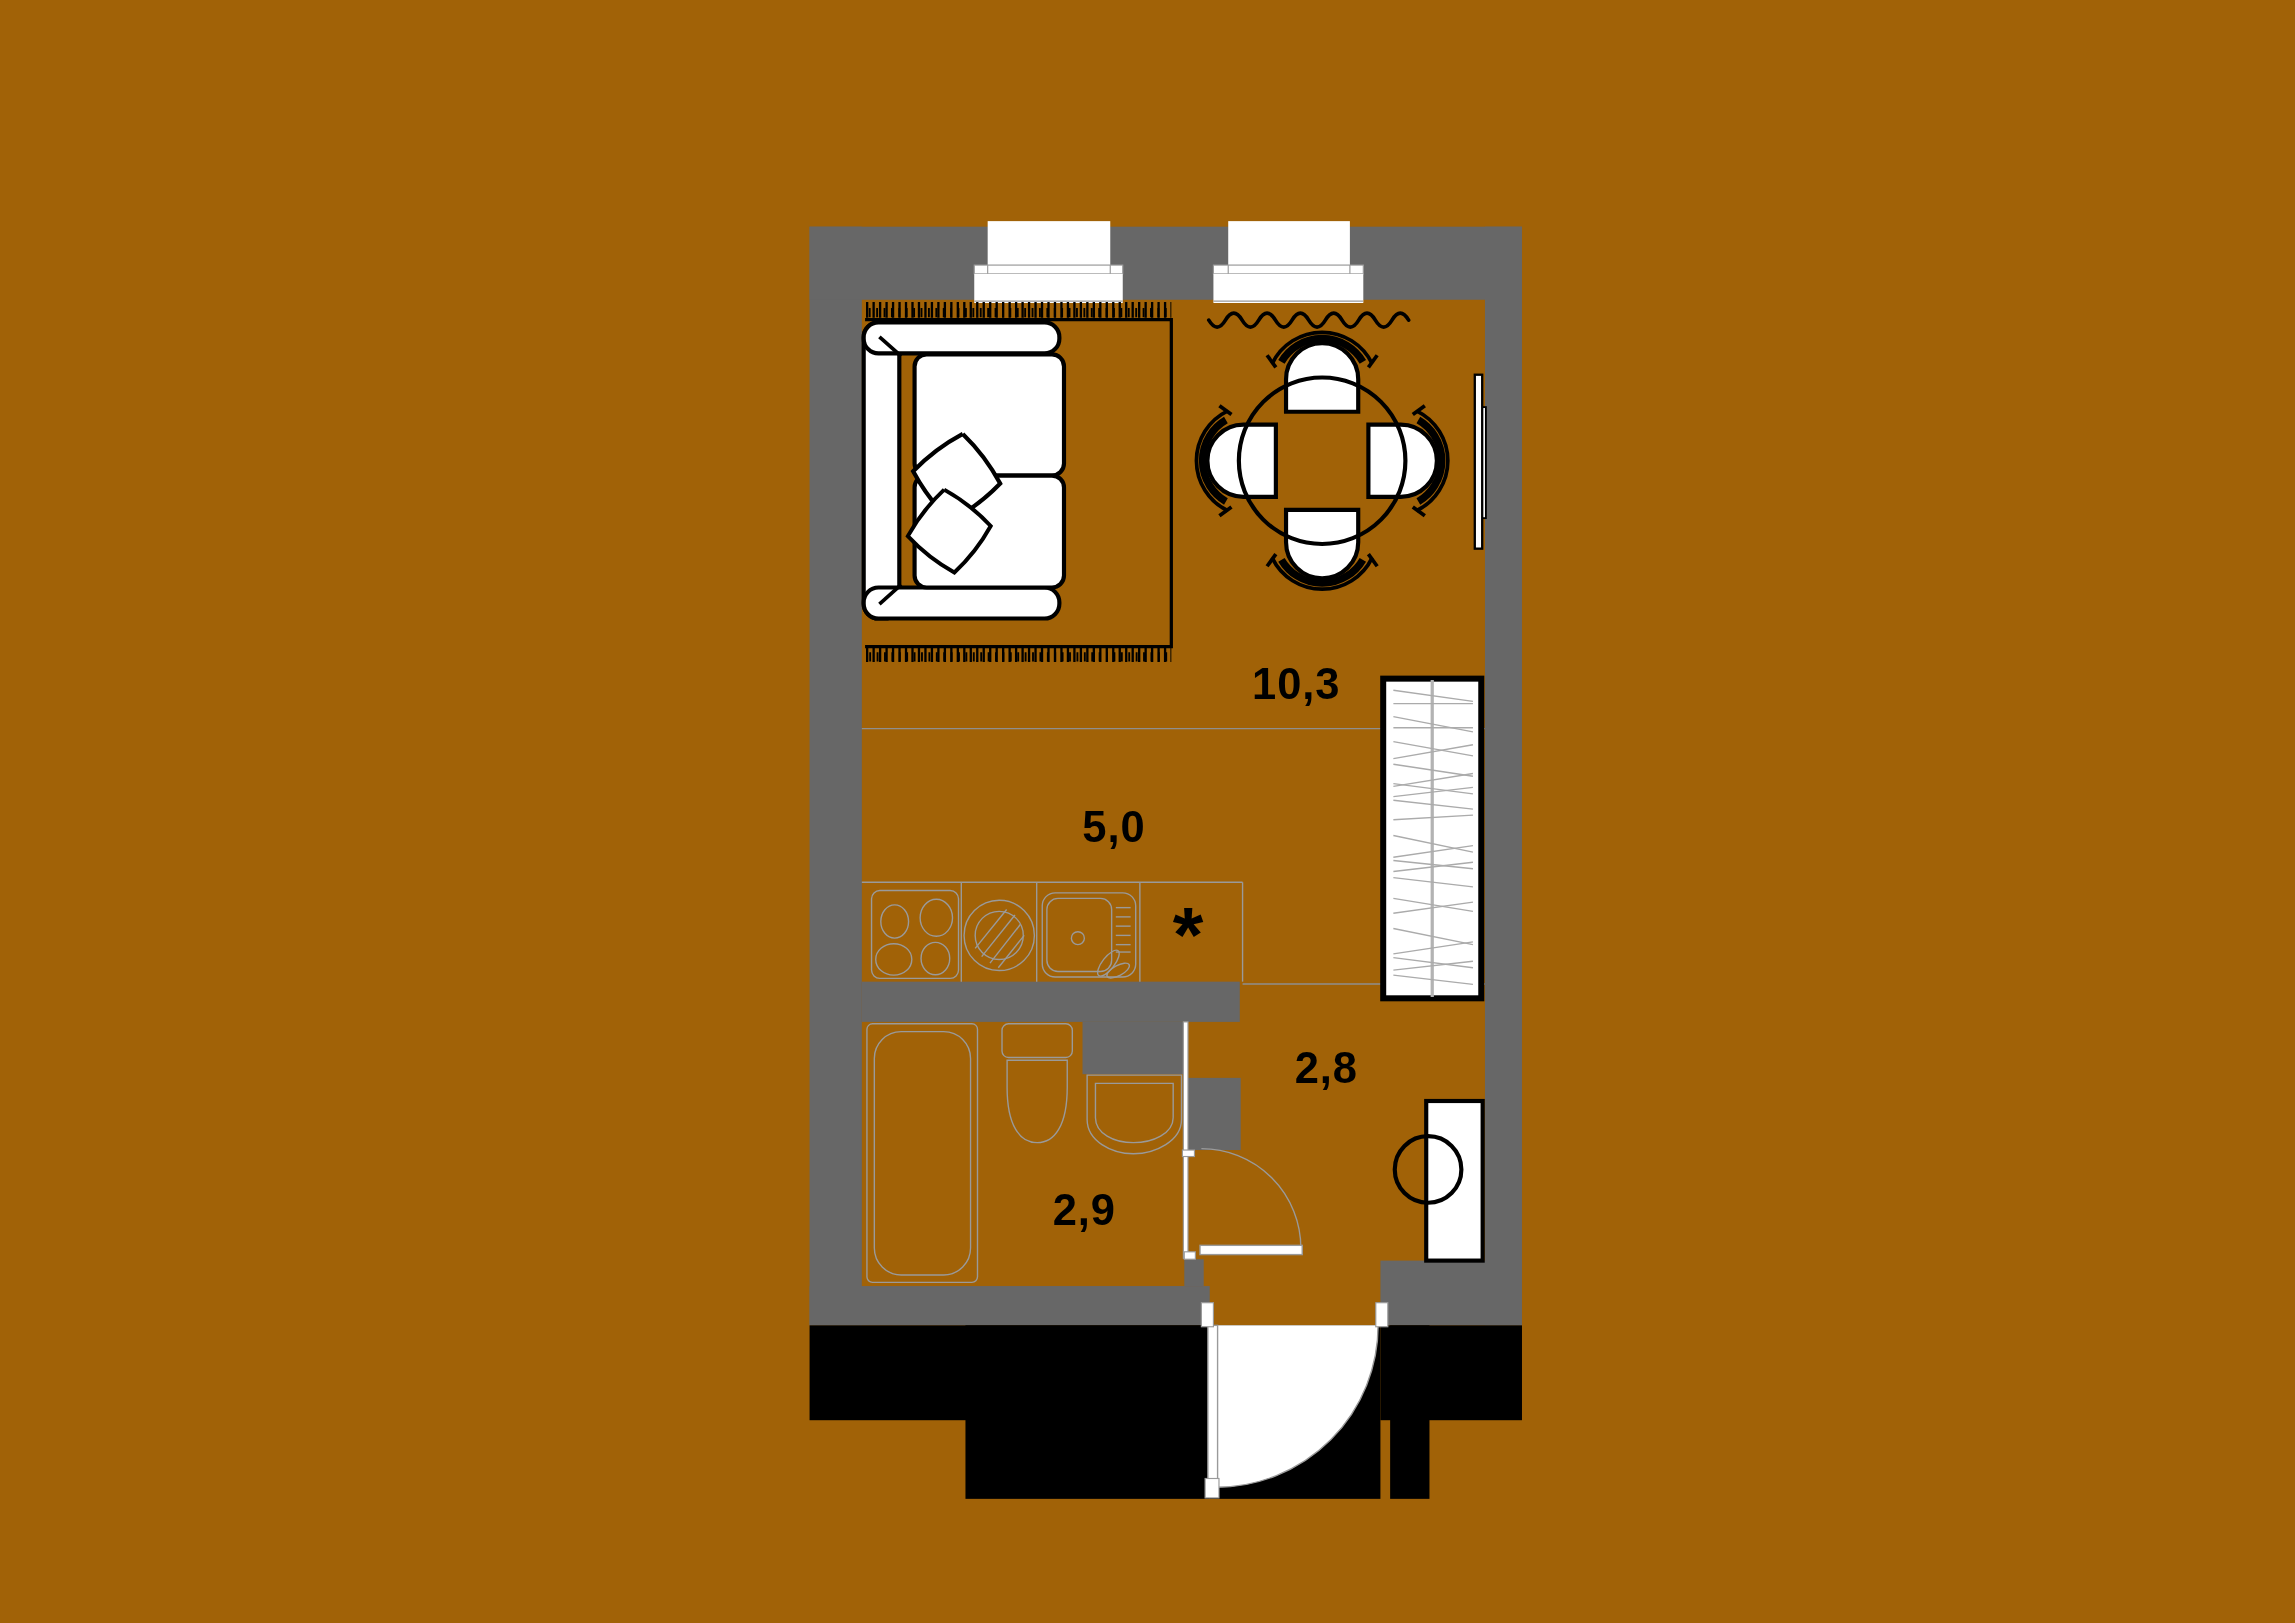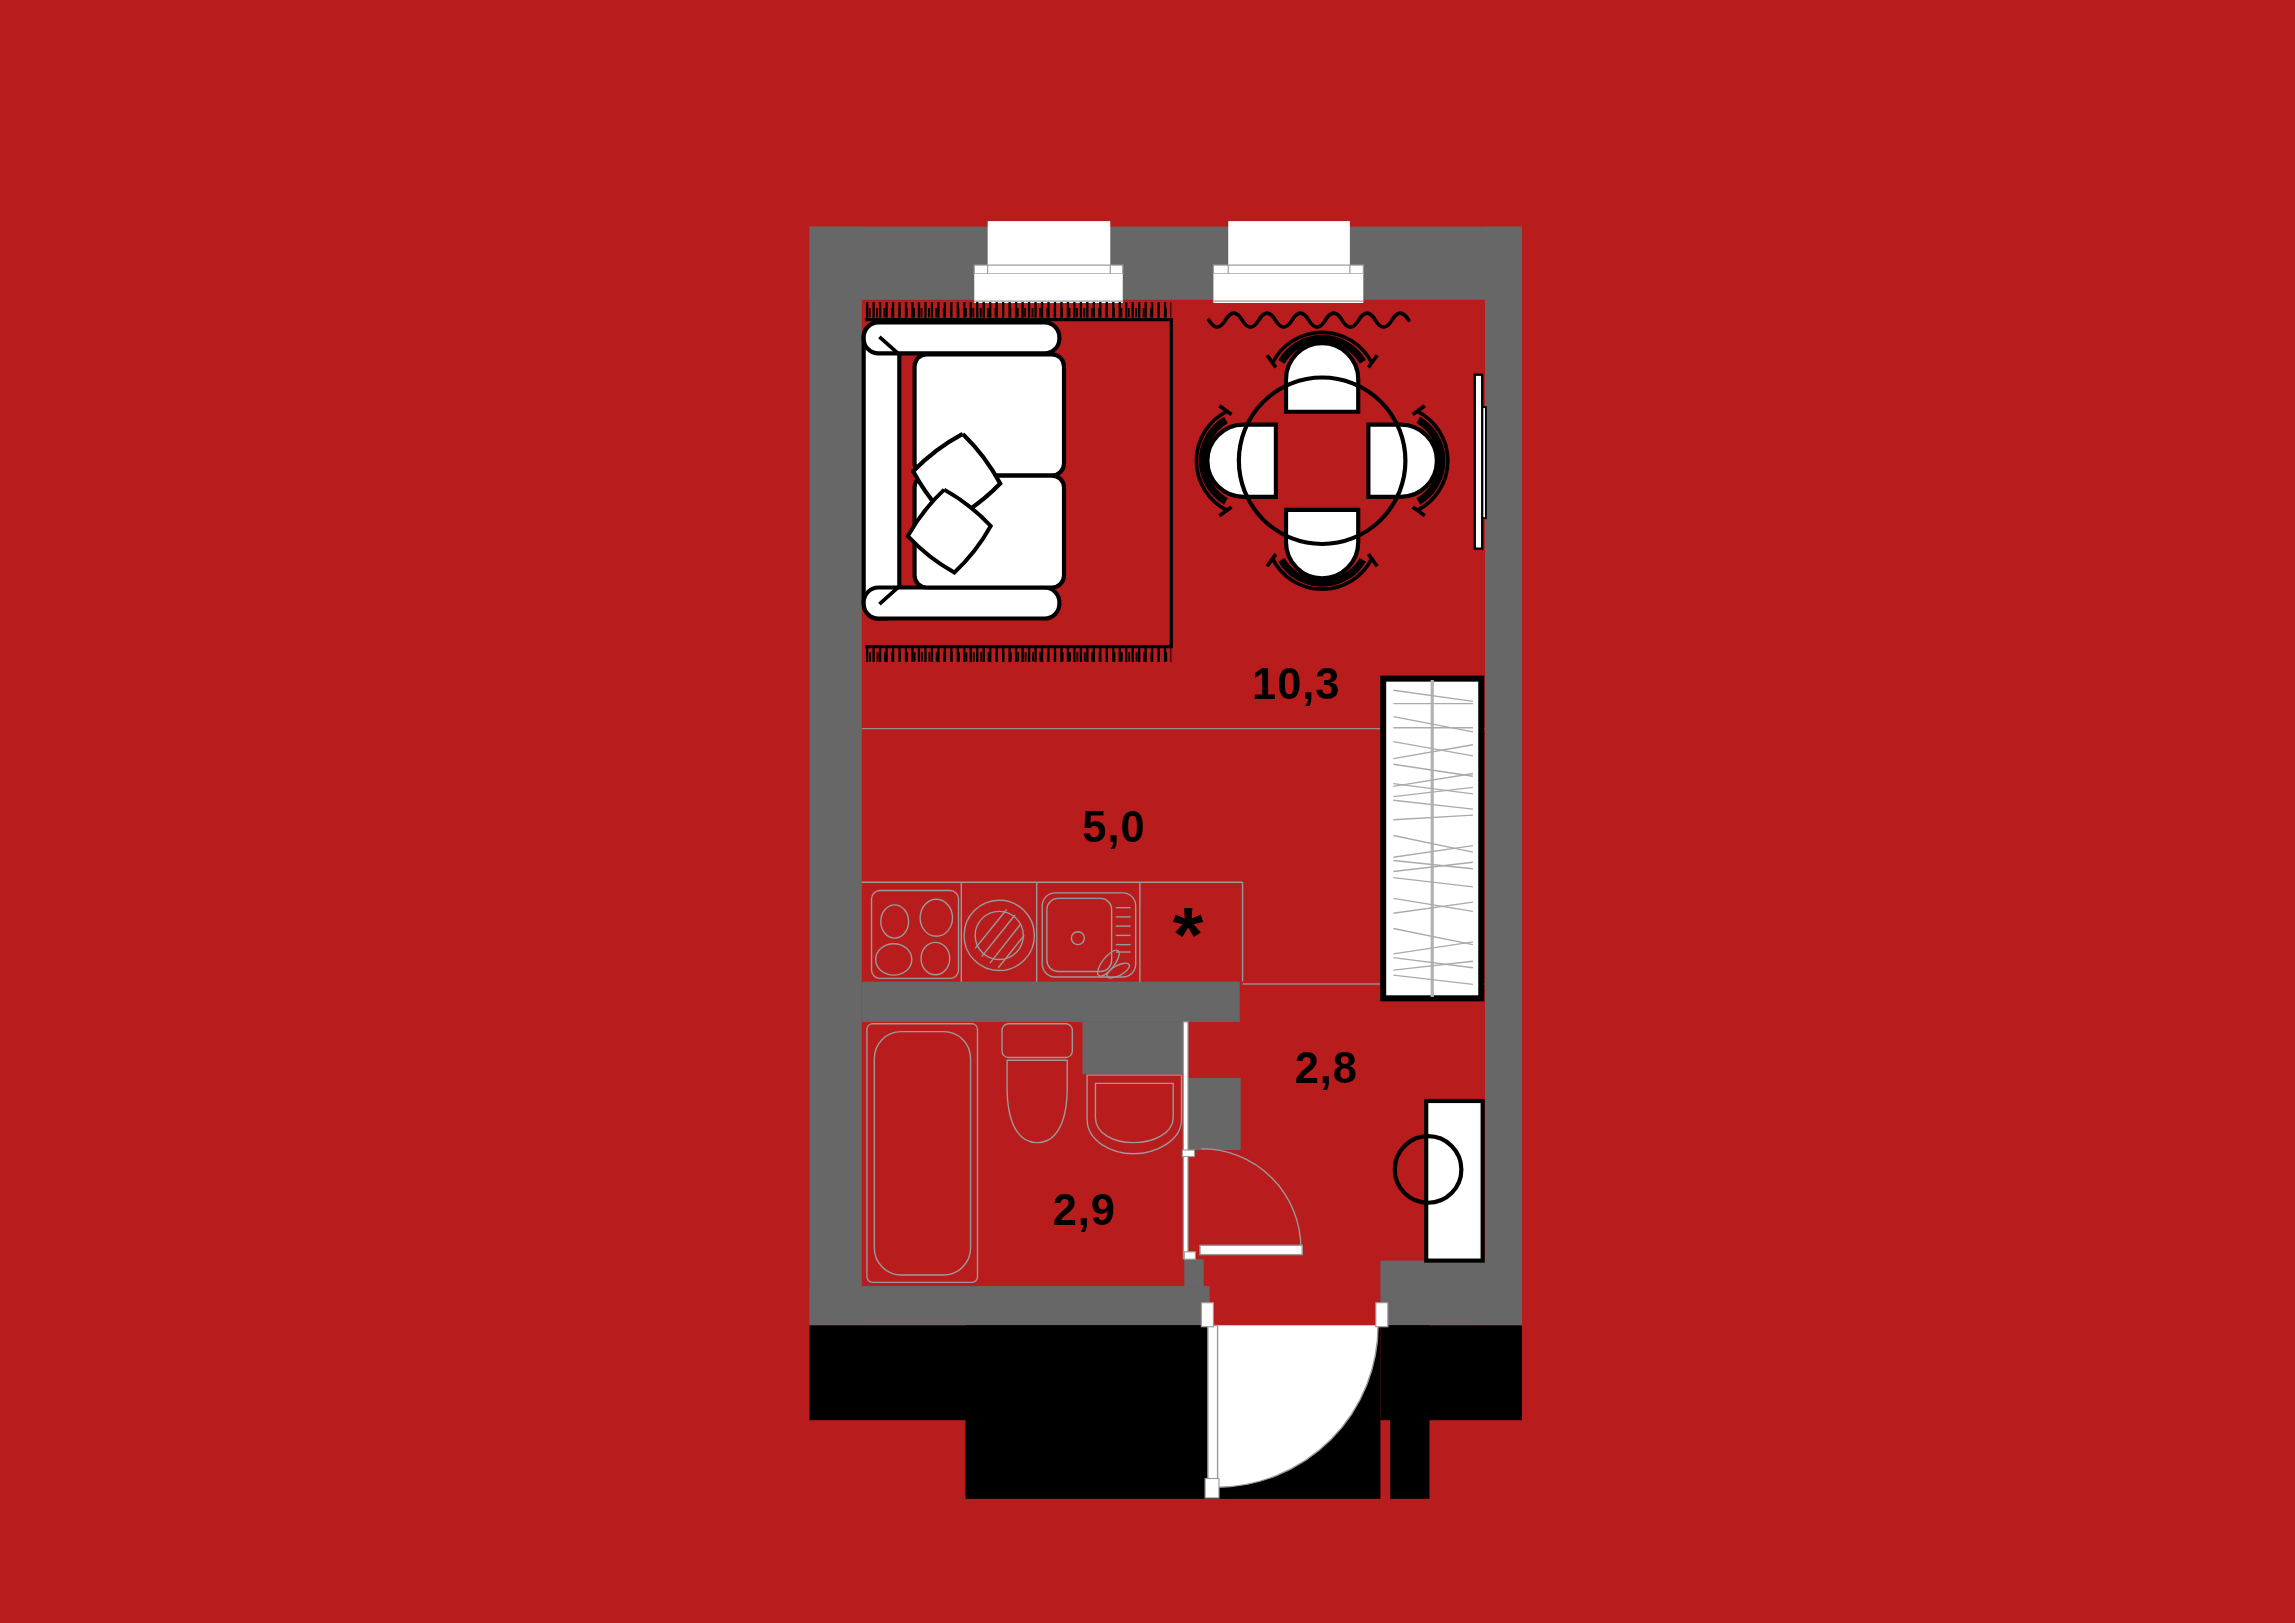--- a/index.html
+++ b/index.html
@@ -3,21 +3,21 @@
 <meta charset="utf-8">
 <style>
   html, body {
     margin: 0;
     padding: 0;
     background: #ffffff;
     font-family: "Liberation Sans", sans-serif;
   }
   .stage {
     width: 100%;
-    background: #b91c1c;
+    background: #a16207;
   }
   .stage svg {
     display: block;
     width: 100%;
     height: auto;
   }
   text.area-label {
     font-family: "Liberation Sans", sans-serif;
     font-weight: 700;
     font-size: 94px;

